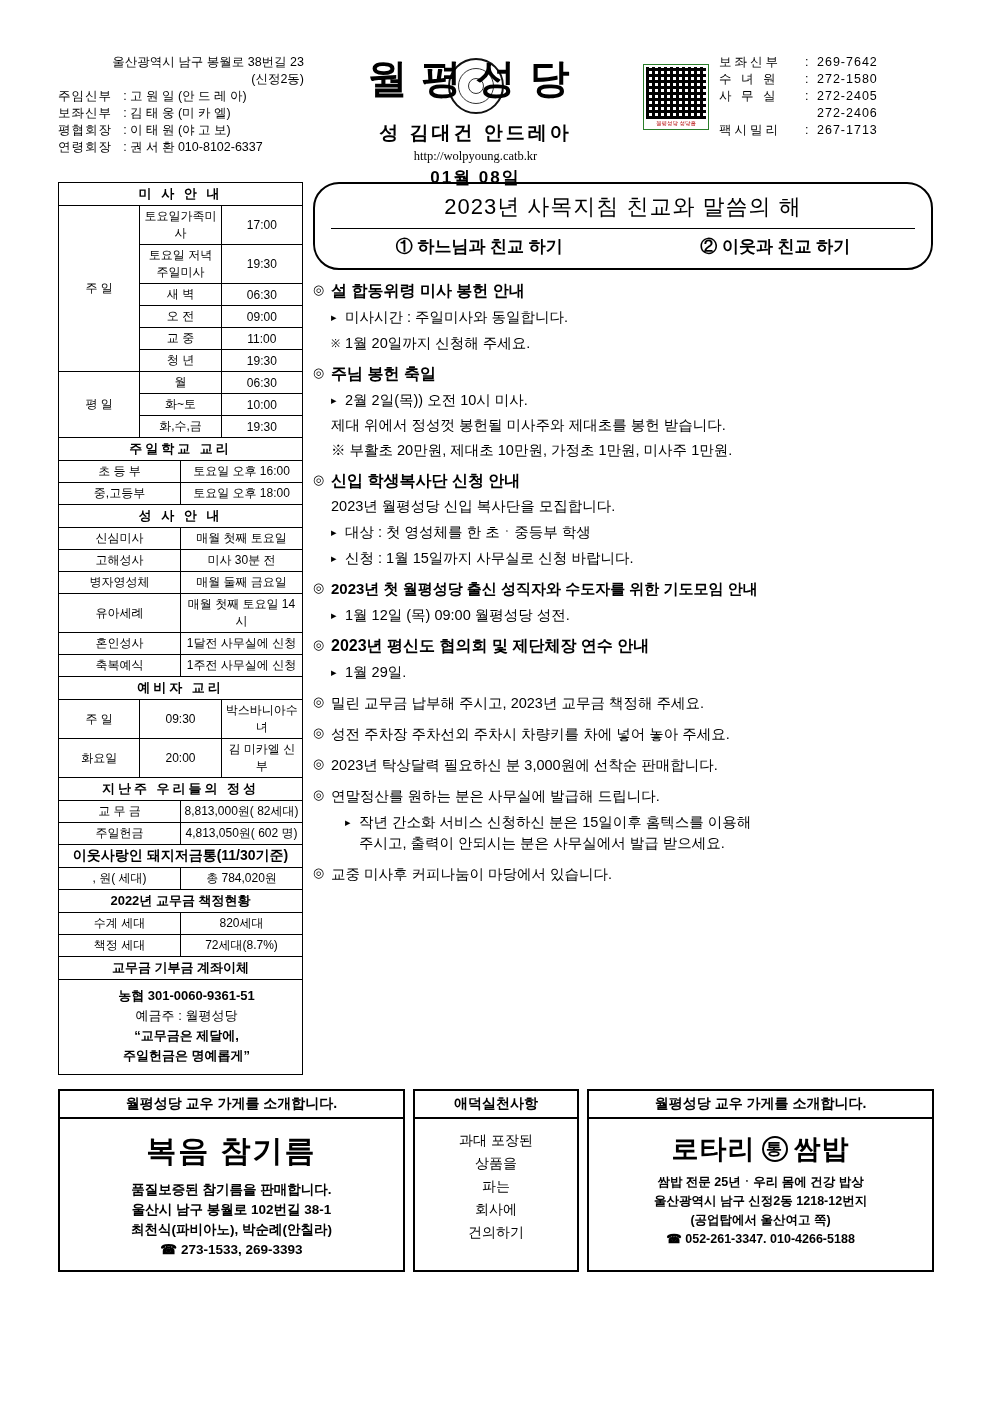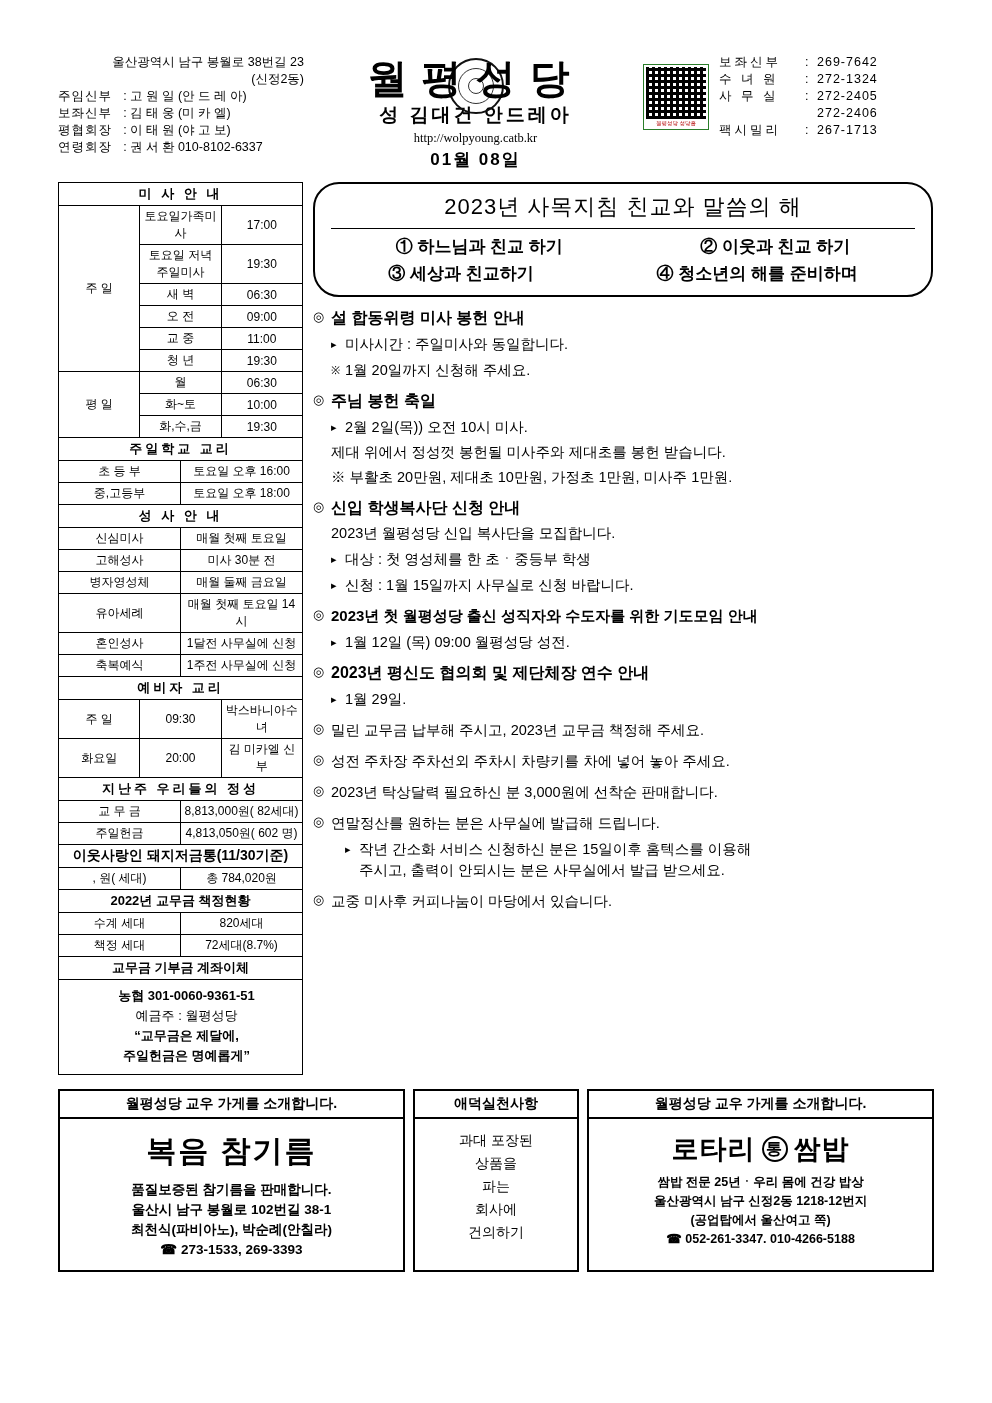--- a/index.html
+++ b/index.html
@@ -26,21 +26,21 @@
   .title-main { font-size: 40px; font-weight: bold; letter-spacing: 14px; font-family: "Liberation Serif", serif; line-height: 46px; position: relative; z-index:1;}
   .crest {
     position: absolute; left: 50%; top: 2px; transform: translateX(-50%);
     width: 56px; height: 56px; border-radius: 50%;
     border: 2px solid #111; z-index: 0;
     display:flex; align-items:center; justify-content:center;
     font-size: 5px; line-height:6px; text-align:center; color:#222;
   }
   .crest .inner { width: 36px; height:36px; border-radius:50%; border:1px solid #333; display:flex;align-items:center;justify-content:center;}
   .crest .inner:after{content:"";width:14px;height:14px;border:1px solid #333;border-radius:50%;}
-  .title-sub { font-size: 19px; font-weight: bold; letter-spacing: 3px; margin-top: 0; }
+  .title-sub { font-size: 19px; font-weight: bold; letter-spacing: 3px; margin-top: 18px; }
   .title-url { font-size: 12.5px; margin-top: 3px; font-family: "Liberation Serif", serif; }
   .title-date { font-size: 17px; font-weight: bold; margin-top: 2px; letter-spacing: 2px;}
 
   .hdr-right { display:flex; align-items:flex-start; gap:10px; }
   .qr { width: 66px; height: 66px; border: 1px solid #2a7d2a; padding:2px; position:relative; margin-top: 10px;}
   .qr .qrimg { width:100%; height:52px; background:
      repeating-linear-gradient(90deg,#000 0 3px,#fff 3px 6px),
      repeating-linear-gradient(0deg,#000 0 3px,transparent 3px 6px);
      background-blend-mode: multiply; }
   .qr .qrcap { font-size:5.5px; text-align:center; color:#b30000; margin-top:1px;}
@@ -153,21 +153,21 @@
       </div>
       <div class="hdr-tel">
         <div class="row">
             <span class="lbl">보좌신부</span>
             <span class="sep">:</span>
             <span class="val">269-7642</span>
           </div>
         <div class="row">
             <span class="lbl">수 녀 원</span>
             <span class="sep">:</span>
-            <span class="val">272-1324</span>
+            <span class="val">272-1580</span>
           </div>
         <div class="row">
             <span class="lbl">사 무 실</span>
             <span class="sep">:</span>
             <span class="val">272-2405</span>
           </div>
         <div class="row cont">
             <span class="lbl">보좌신부</span>
             <span class="sep">:</span>
             <span class="val">272-2406</span>
@@ -357,24 +357,20 @@
     </div>
 
     <div class="right-col">
 
       <div class="banner">
         <div class="b1">2023년 사목지침 친교와 말씀의 해</div>
         <hr>
         <div class="b2">
           <span>① 하느님과 친교 하기</span>
           <span>② 이웃과 친교 하기</span>
-        </div>
-        <div class="b3">
-          <span>③ 세상과 친교하기</span>
-          <span>④ 청소년의 해를 준비하며</span>
         </div>
       </div>
 
       <div class="notices">
 
         <div>
           <div class="n-item">
             <div class="n-bullet">◎</div>
             <div class="n-text n-title">설 합동위령 미사 봉헌 안내</div>
           </div>

